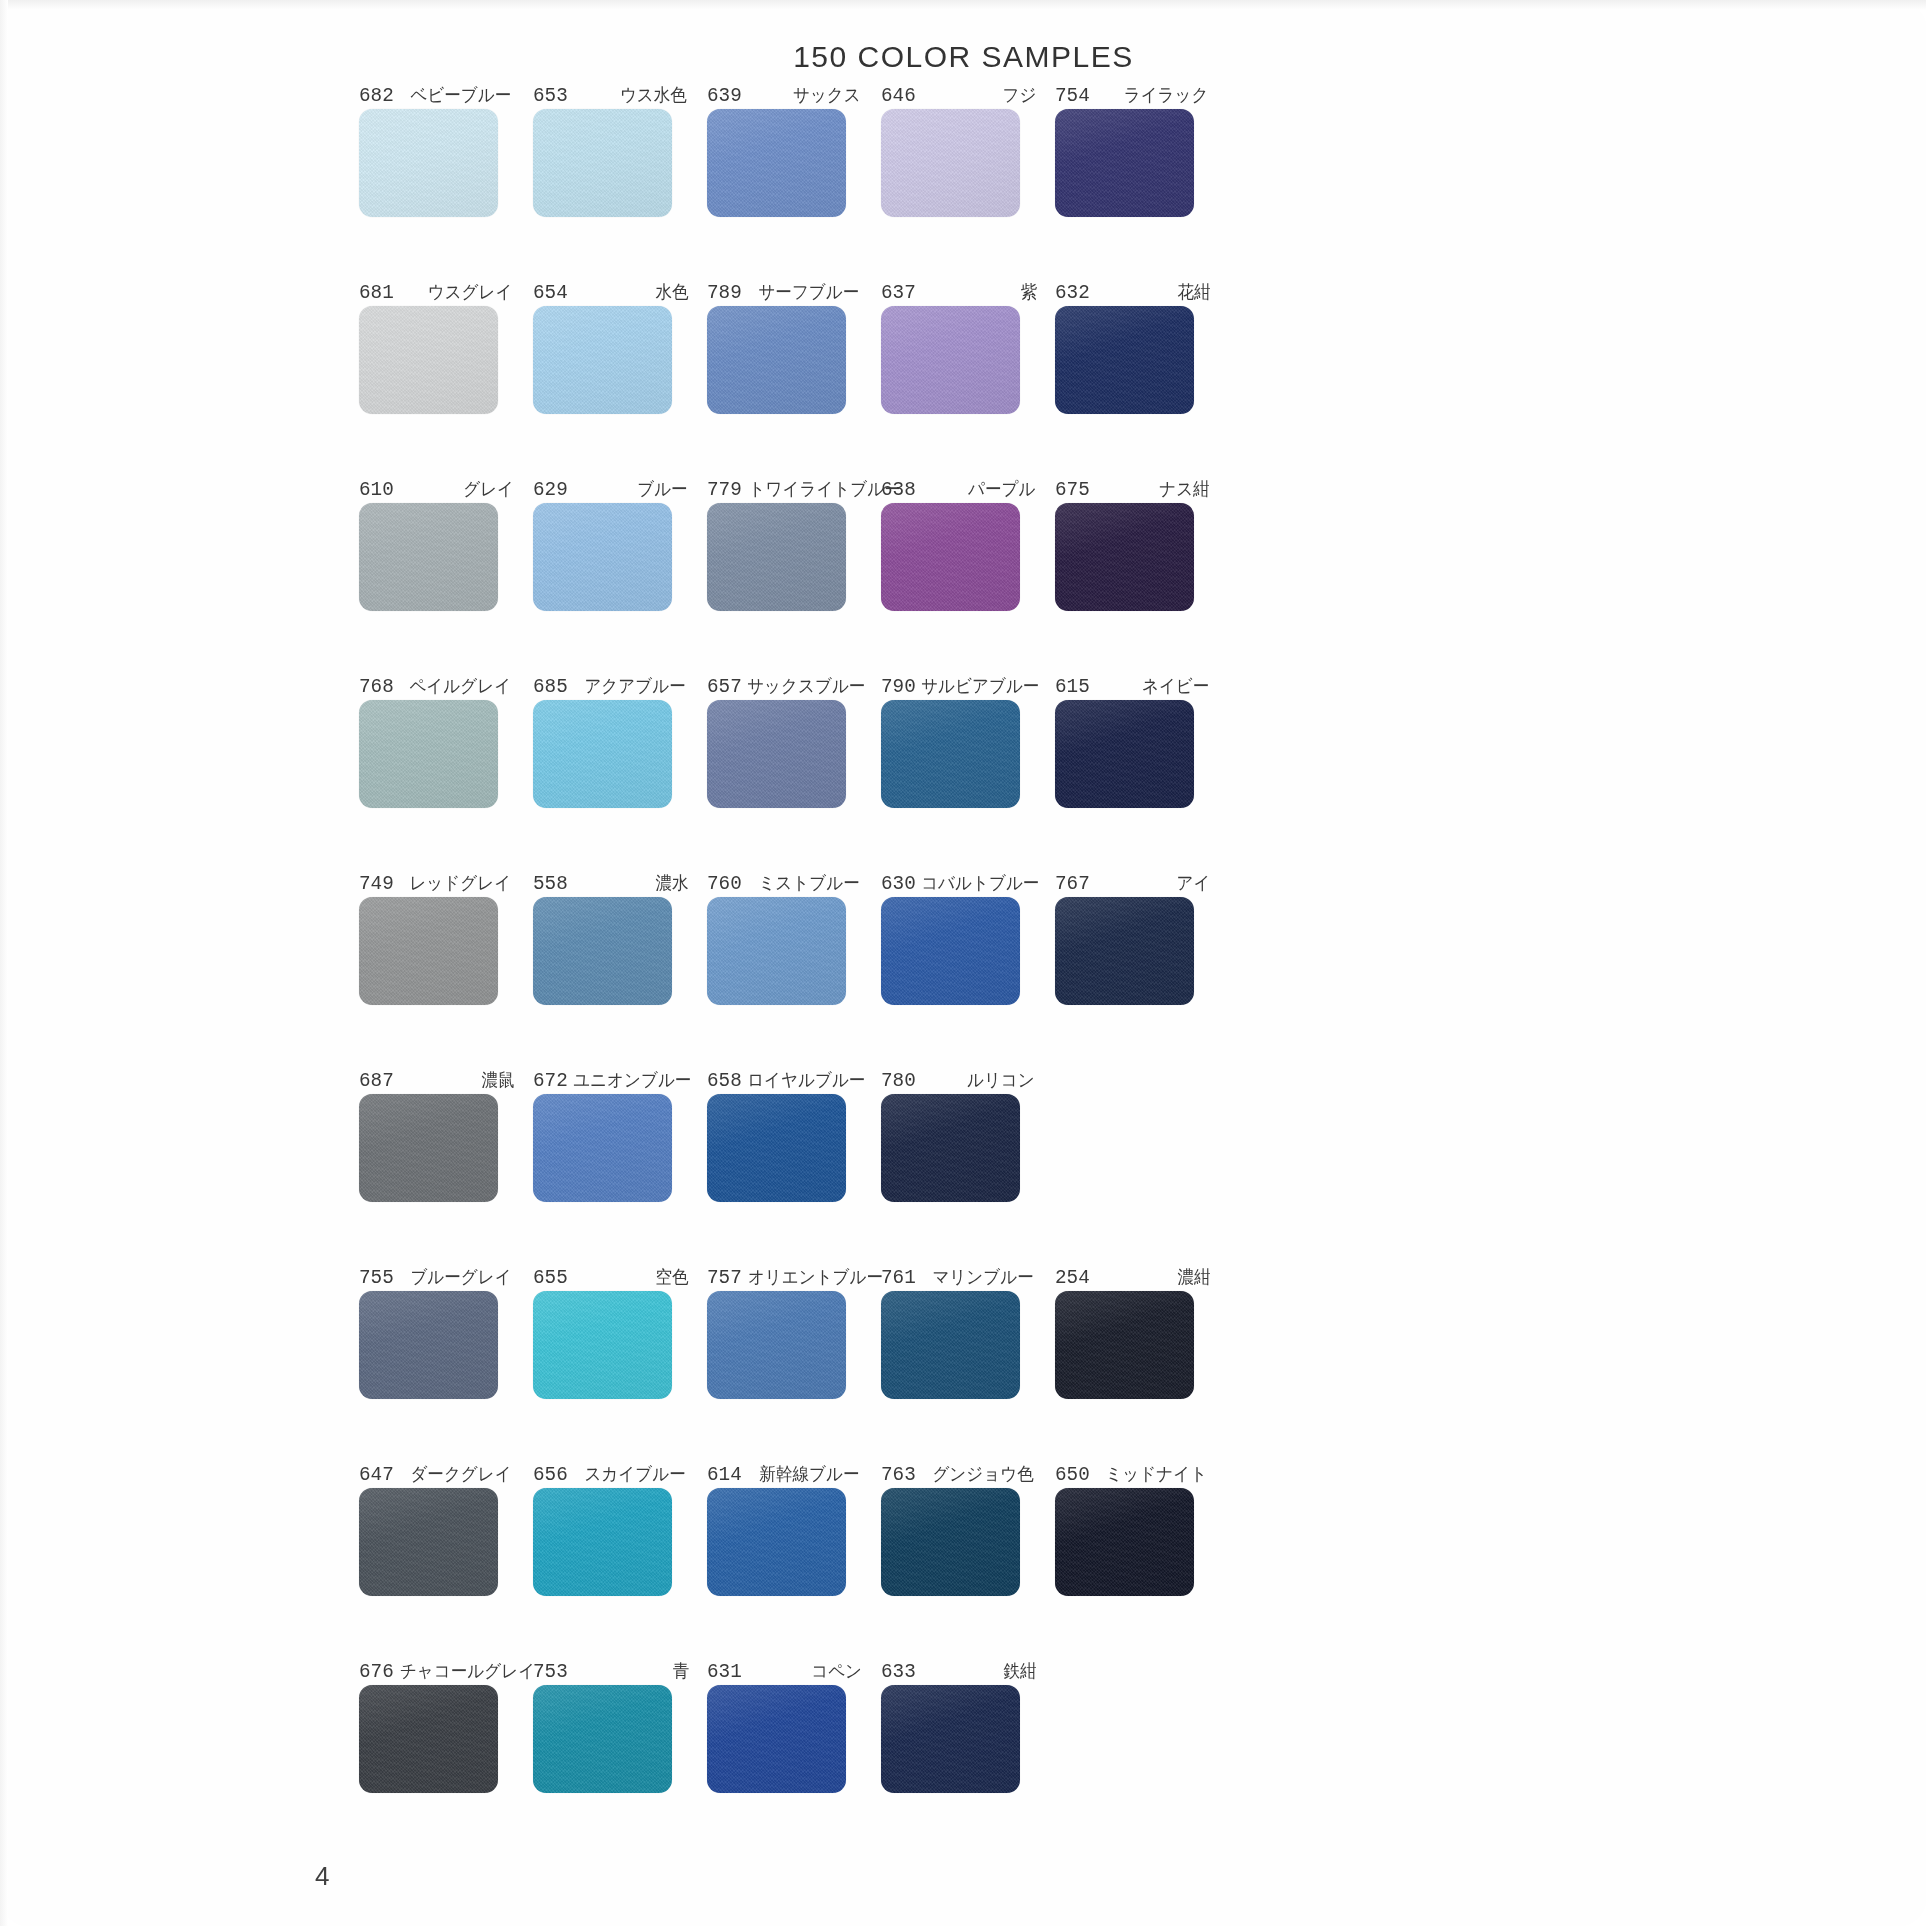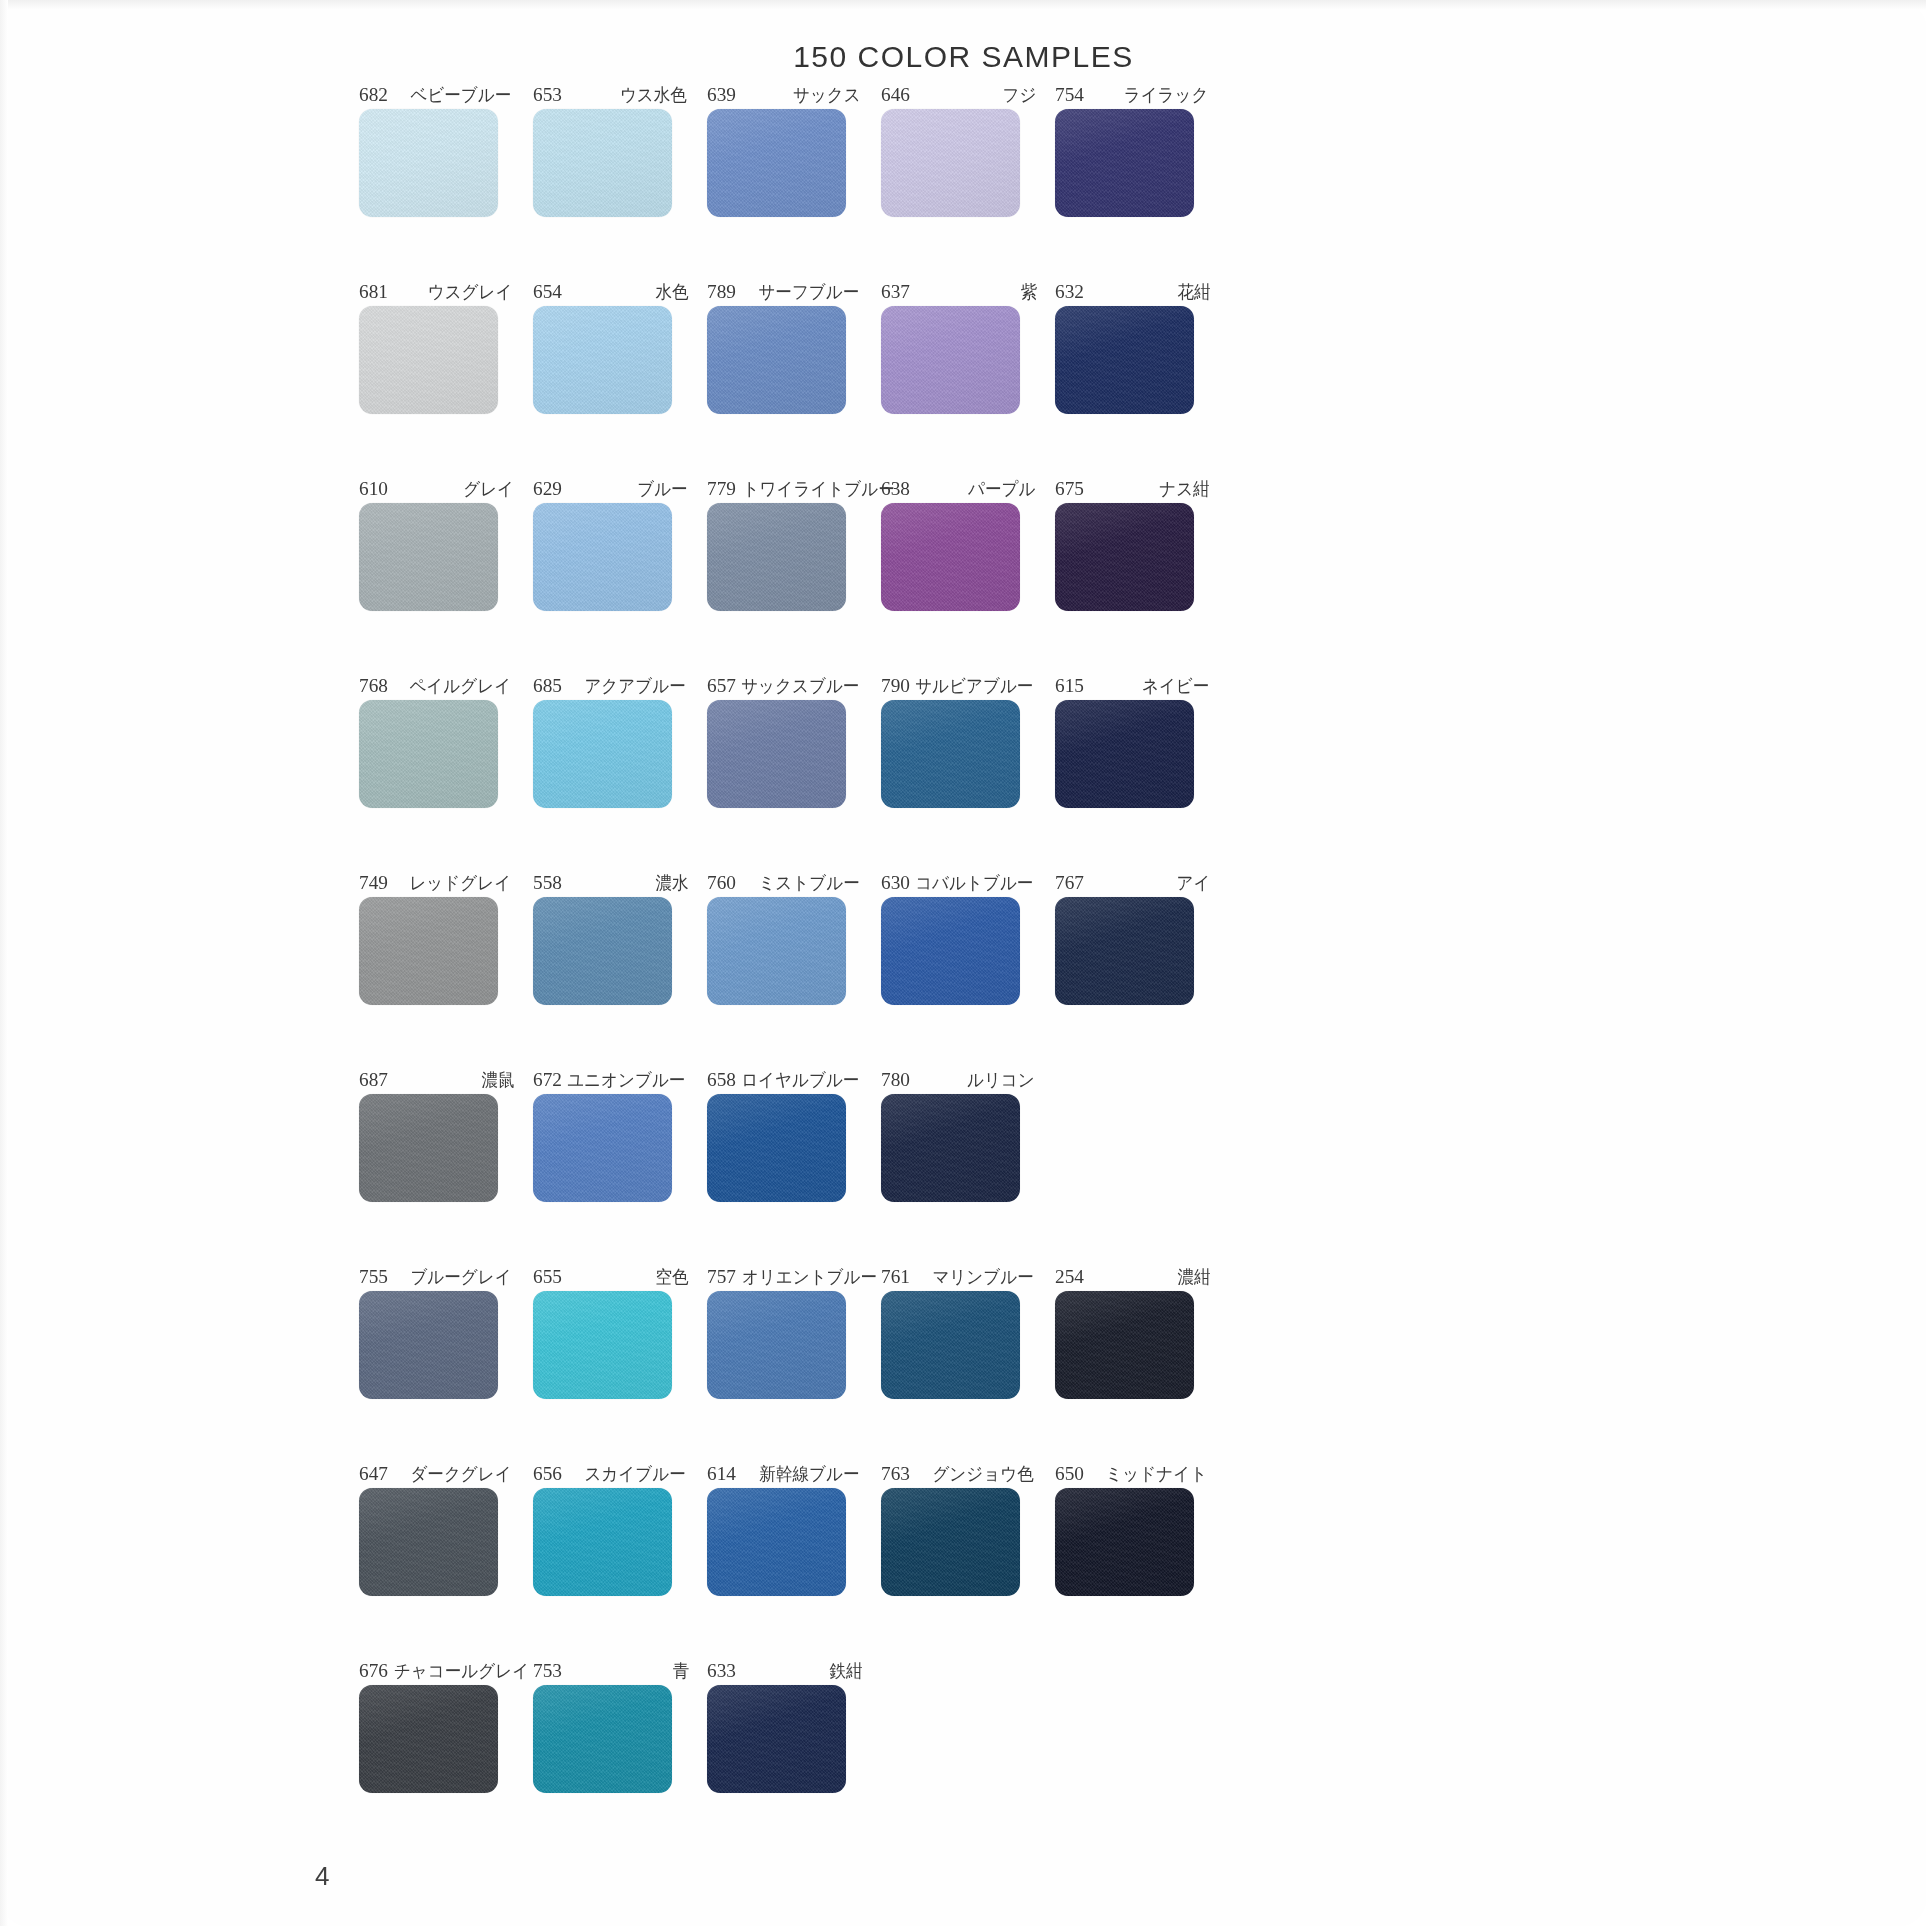--- a/index.html
+++ b/index.html
@@ -70,21 +70,21 @@
     height: 26px;
     font-size: 19.3px;
     color: #3a3a3a;
     white-space: nowrap;
     padding: 0 3px 0 8px;
     letter-spacing: 0px;
   }
   .cell-code {
     font-size: 19.3px;
     color: #3a3a3a;
-    font-family: Liberation Serif, serif;
+    font-family: Liberation Mono, monospace;
   }
   .cell-name {
     font-size: 18px;
     color: #3a3a3a;
     font-family: "DejaVu Sans", "Liberation Sans", sans-serif;
     transform: scaleX(0.92);
     transform-origin: right baseline;
   }
   .swatch {
     width: 139px;
@@ -431,20 +431,27 @@
         </div>
         <div class="cell">
           <div class="cell-label">
             <span class="cell-code">753</span>
             <span class="cell-name">青</span>
           </div>
           <div class="swatch" style="background: rgb(27, 143, 168);"></div>
         </div>
         <div class="cell">
           <div class="cell-label">
+            <span class="cell-code">631</span>
+            <span class="cell-name">コペン</span>
+          </div>
+          <div class="swatch" style="background: rgb(35, 72, 154);"></div>
+        </div>
+        <div class="cell">
+          <div class="cell-label">
             <span class="cell-code">633</span>
             <span class="cell-name">鉄紺</span>
           </div>
           <div class="swatch" style="background: rgb(28, 42, 80);"></div>
         </div>
       </div>
     </div>
 
   <div class="page-number">4</div>
 </div>

